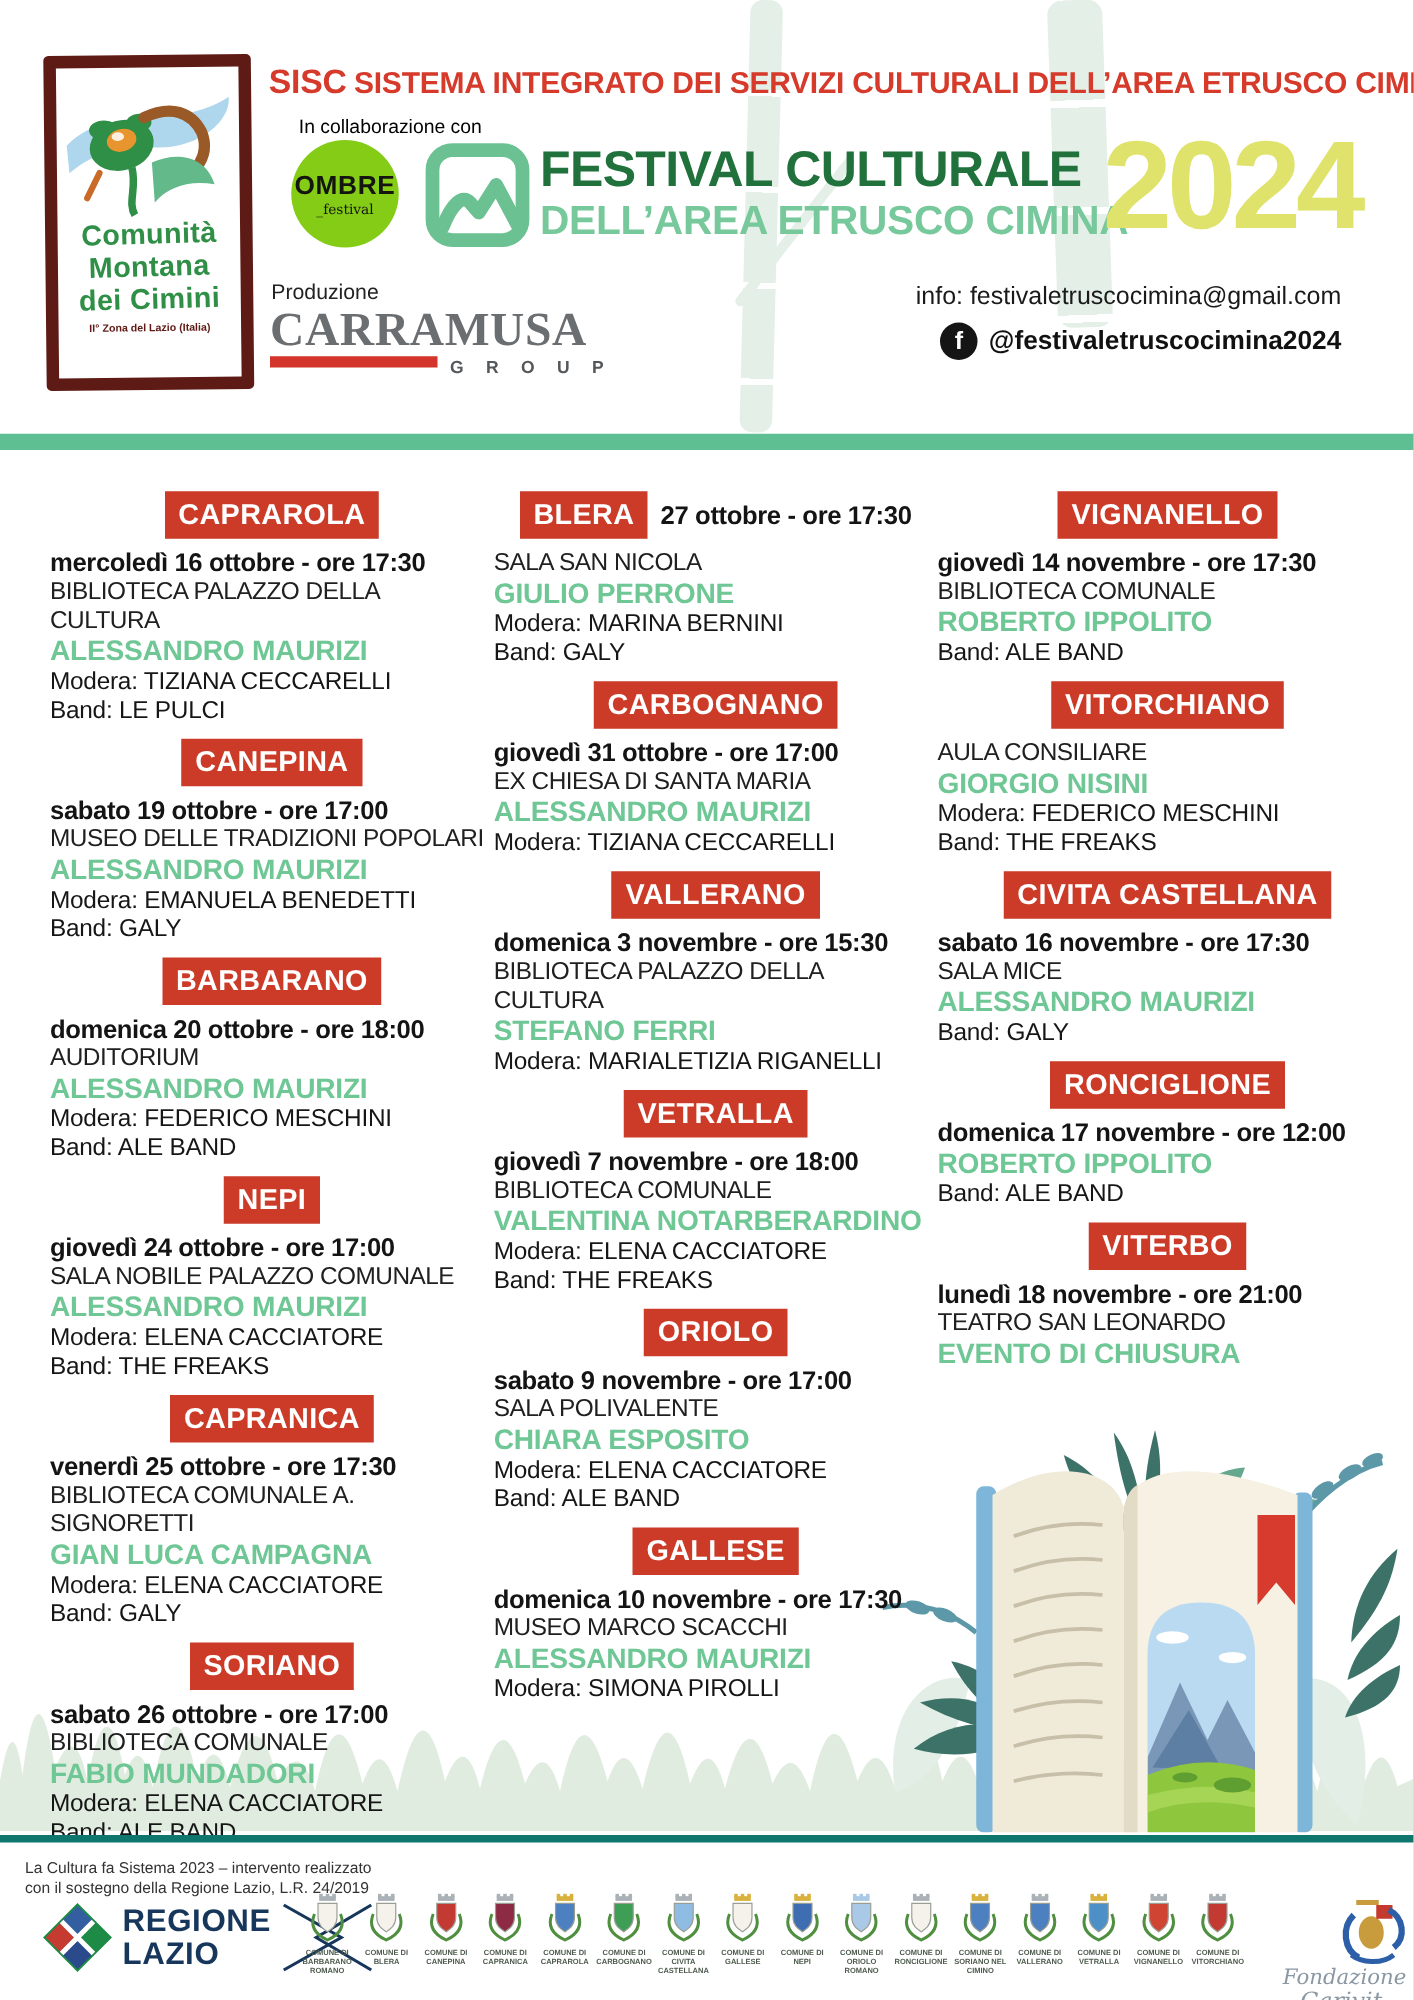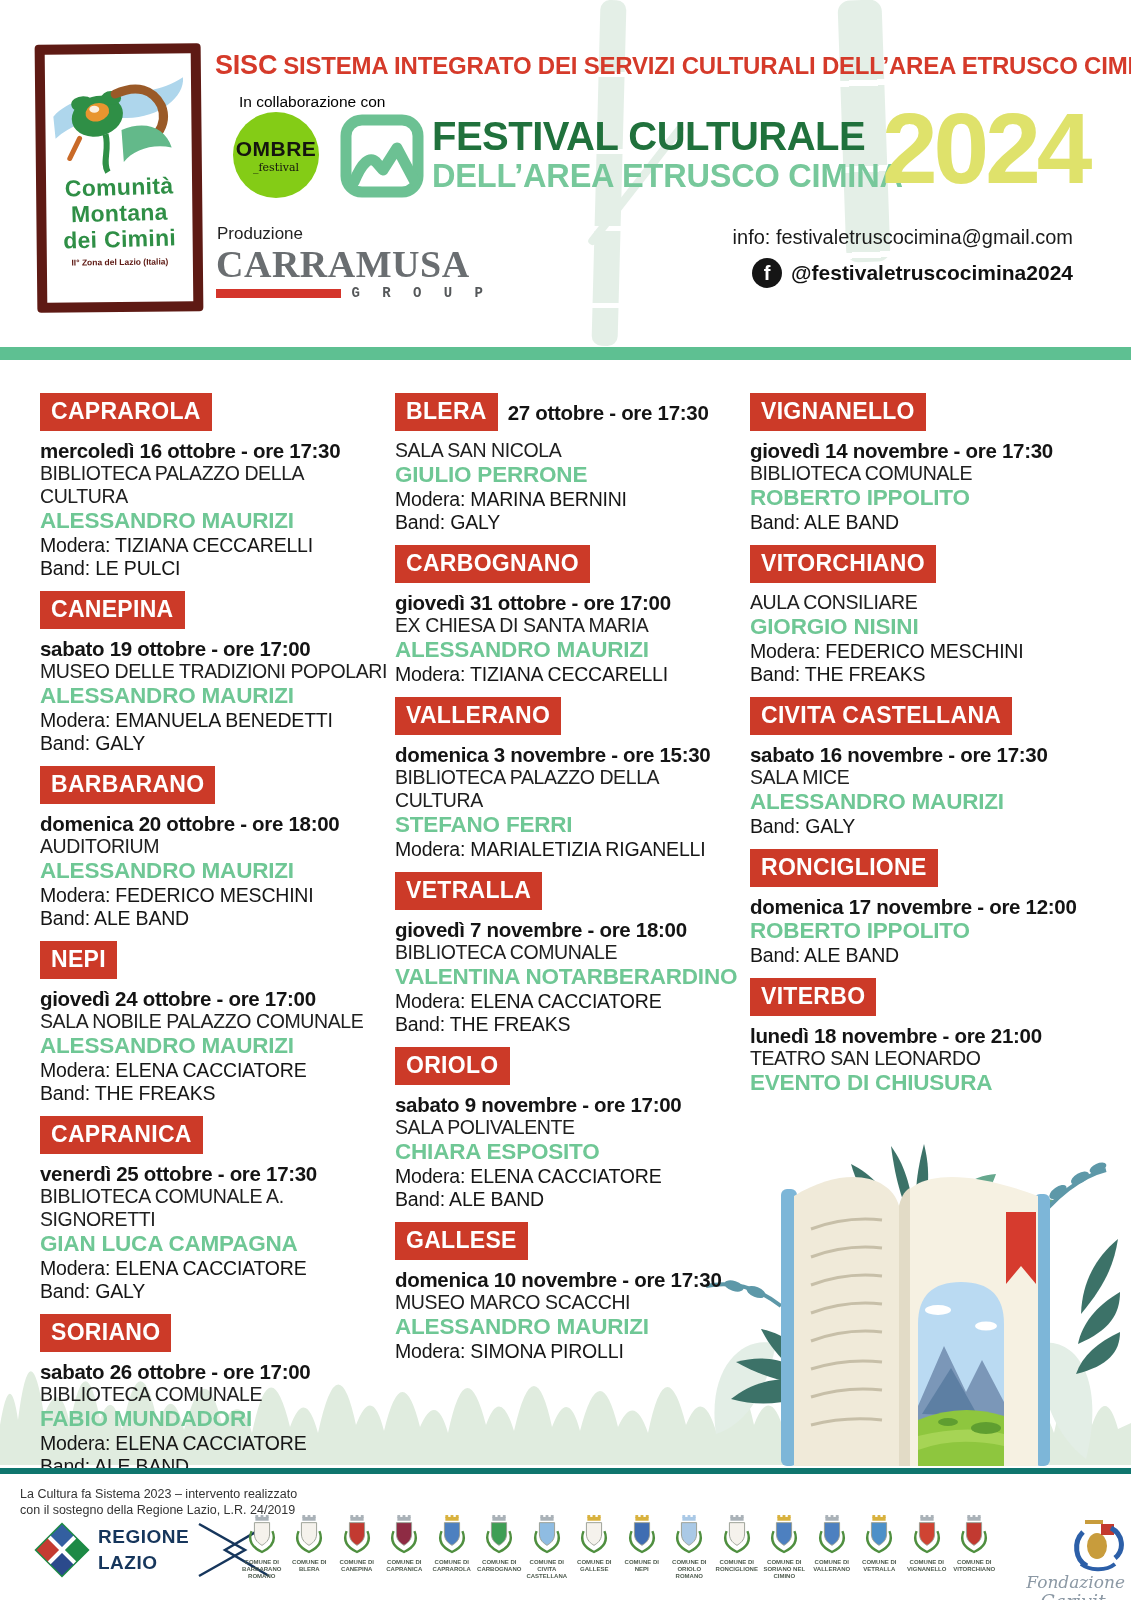--- a/index.html
+++ b/index.html
@@ -40,49 +40,49 @@
   .fest-mark{position:absolute;left:338px;top:112px;z-index:2;}
   .fest-title{position:absolute;left:432px;top:115px;z-index:2;}
   .ft1{font-size:40px;font-weight:800;color:#20713c;letter-spacing:-0.5px;line-height:42px;}
   .ft2{font-size:32.5px;font-weight:800;color:#77c89b;letter-spacing:-0.2px;line-height:36px;margin-top:1px;}
   .year{position:absolute;left:882px;top:98px;font-size:100px;font-weight:800;color:#dfe26b;
         letter-spacing:-4px;line-height:100px;z-index:2;}
 
   .produzione{position:absolute;left:217px;top:224px;font-size:17px;color:#222;z-index:2;}
   .carramusa{position:absolute;left:216px;top:245px;width:274px;z-index:2;}
   .carr-name{font-size:38px;font-weight:800;color:#6a6e71;letter-spacing:0.5px;line-height:38px;font-family:Liberation Serif, serif;}
-  .carr-row{display:flex;align-items:center;margin-top:2px;font-family:Liberation Mono, monospace;}
+  .carr-row{display:flex;margin-top:2px;}
   .carr-bar{height:9px;background:#d4352b;flex:1;}
   .carr-group{font-size:14px;font-weight:700;color:#55585a;letter-spacing:7px;margin-left:10px;}
 
   .contact{position:absolute;right:58px;top:226px;text-align:right;z-index:2;}
   .info{font-size:20px;color:#1a1a1a;}
   .fb-row{display:flex;justify-content:flex-end;align-items:center;gap:9px;margin-top:9px;}
   .fb-icon{width:30px;height:30px;border-radius:50%;background:#151515;color:#fff;font-weight:800;
            font-size:20px;line-height:30px;text-align:center;}
   .fb-handle{font-size:21px;font-weight:700;color:#111;}
 
   
   .events{position:absolute;left:40px;top:393px;width:1078px;display:grid;
           grid-template-columns:355px 355px 368px;z-index:3;}
   .event{margin-bottom:11px;}
-  .badge-row{display:flex;align-items:center;gap:10px;margin-bottom:8px;}
+  .badge-row{display:flex;align-items:center;gap:10px;margin-bottom:8px;justify-content:center;}
   .city-badge{display:inline-block;background:#cc3a28;color:#fff;font-size:23px;font-weight:800;
               padding:5px 11px 6px;letter-spacing:0.3px;}
   .date{font-size:20.5px;font-weight:800;color:#141414;line-height:23px;letter-spacing:-0.3px;}
   .venue{font-size:19.5px;color:#202020;line-height:23px;letter-spacing:-0.4px;}
   .author{font-size:22.5px;font-weight:800;color:#6fc795;line-height:26px;letter-spacing:-0.2px;}
   .detail{font-size:19.5px;color:#161616;line-height:23px;letter-spacing:-0.2px;}
 
   
   .footer{position:absolute;left:0;top:1468px;width:100%;height:132px;background:#fff;
           border-top:6px solid #0f766e;z-index:5;}
   .note{position:absolute;left:20px;top:12px;font-size:12.5px;color:#333;line-height:16px;}
   .regione{position:absolute;left:34px;top:48px;display:flex;align-items:center;gap:8px;}
-  .reg-text{font-size:19px;font-weight:700;color:#16365c;line-height:26px;letter-spacing:0.5px;}
+  .reg-text{font-size:25px;font-weight:700;color:#16365c;line-height:26px;letter-spacing:0.5px;}
   .crests{position:absolute;left:238px;top:40px;display:flex;}
   .crest{width:47.5px;text-align:center;}
   .crest-caption{font-size:6px;line-height:7px;color:#4e5b4e;font-weight:700;margin-top:1px;}
   .carivit{position:absolute;right:6px;top:40px;display:flex;align-items:flex-end;flex-direction:column;}
   .car-text{font-family:"DejaVu Serif",serif;font-style:italic;color:#8b98a4;}
   .car-1{font-size:17px;}
   .car-2{font-size:19px;margin-left:14px;margin-top:-2px;}
 </style>
 </head>
 <body>

